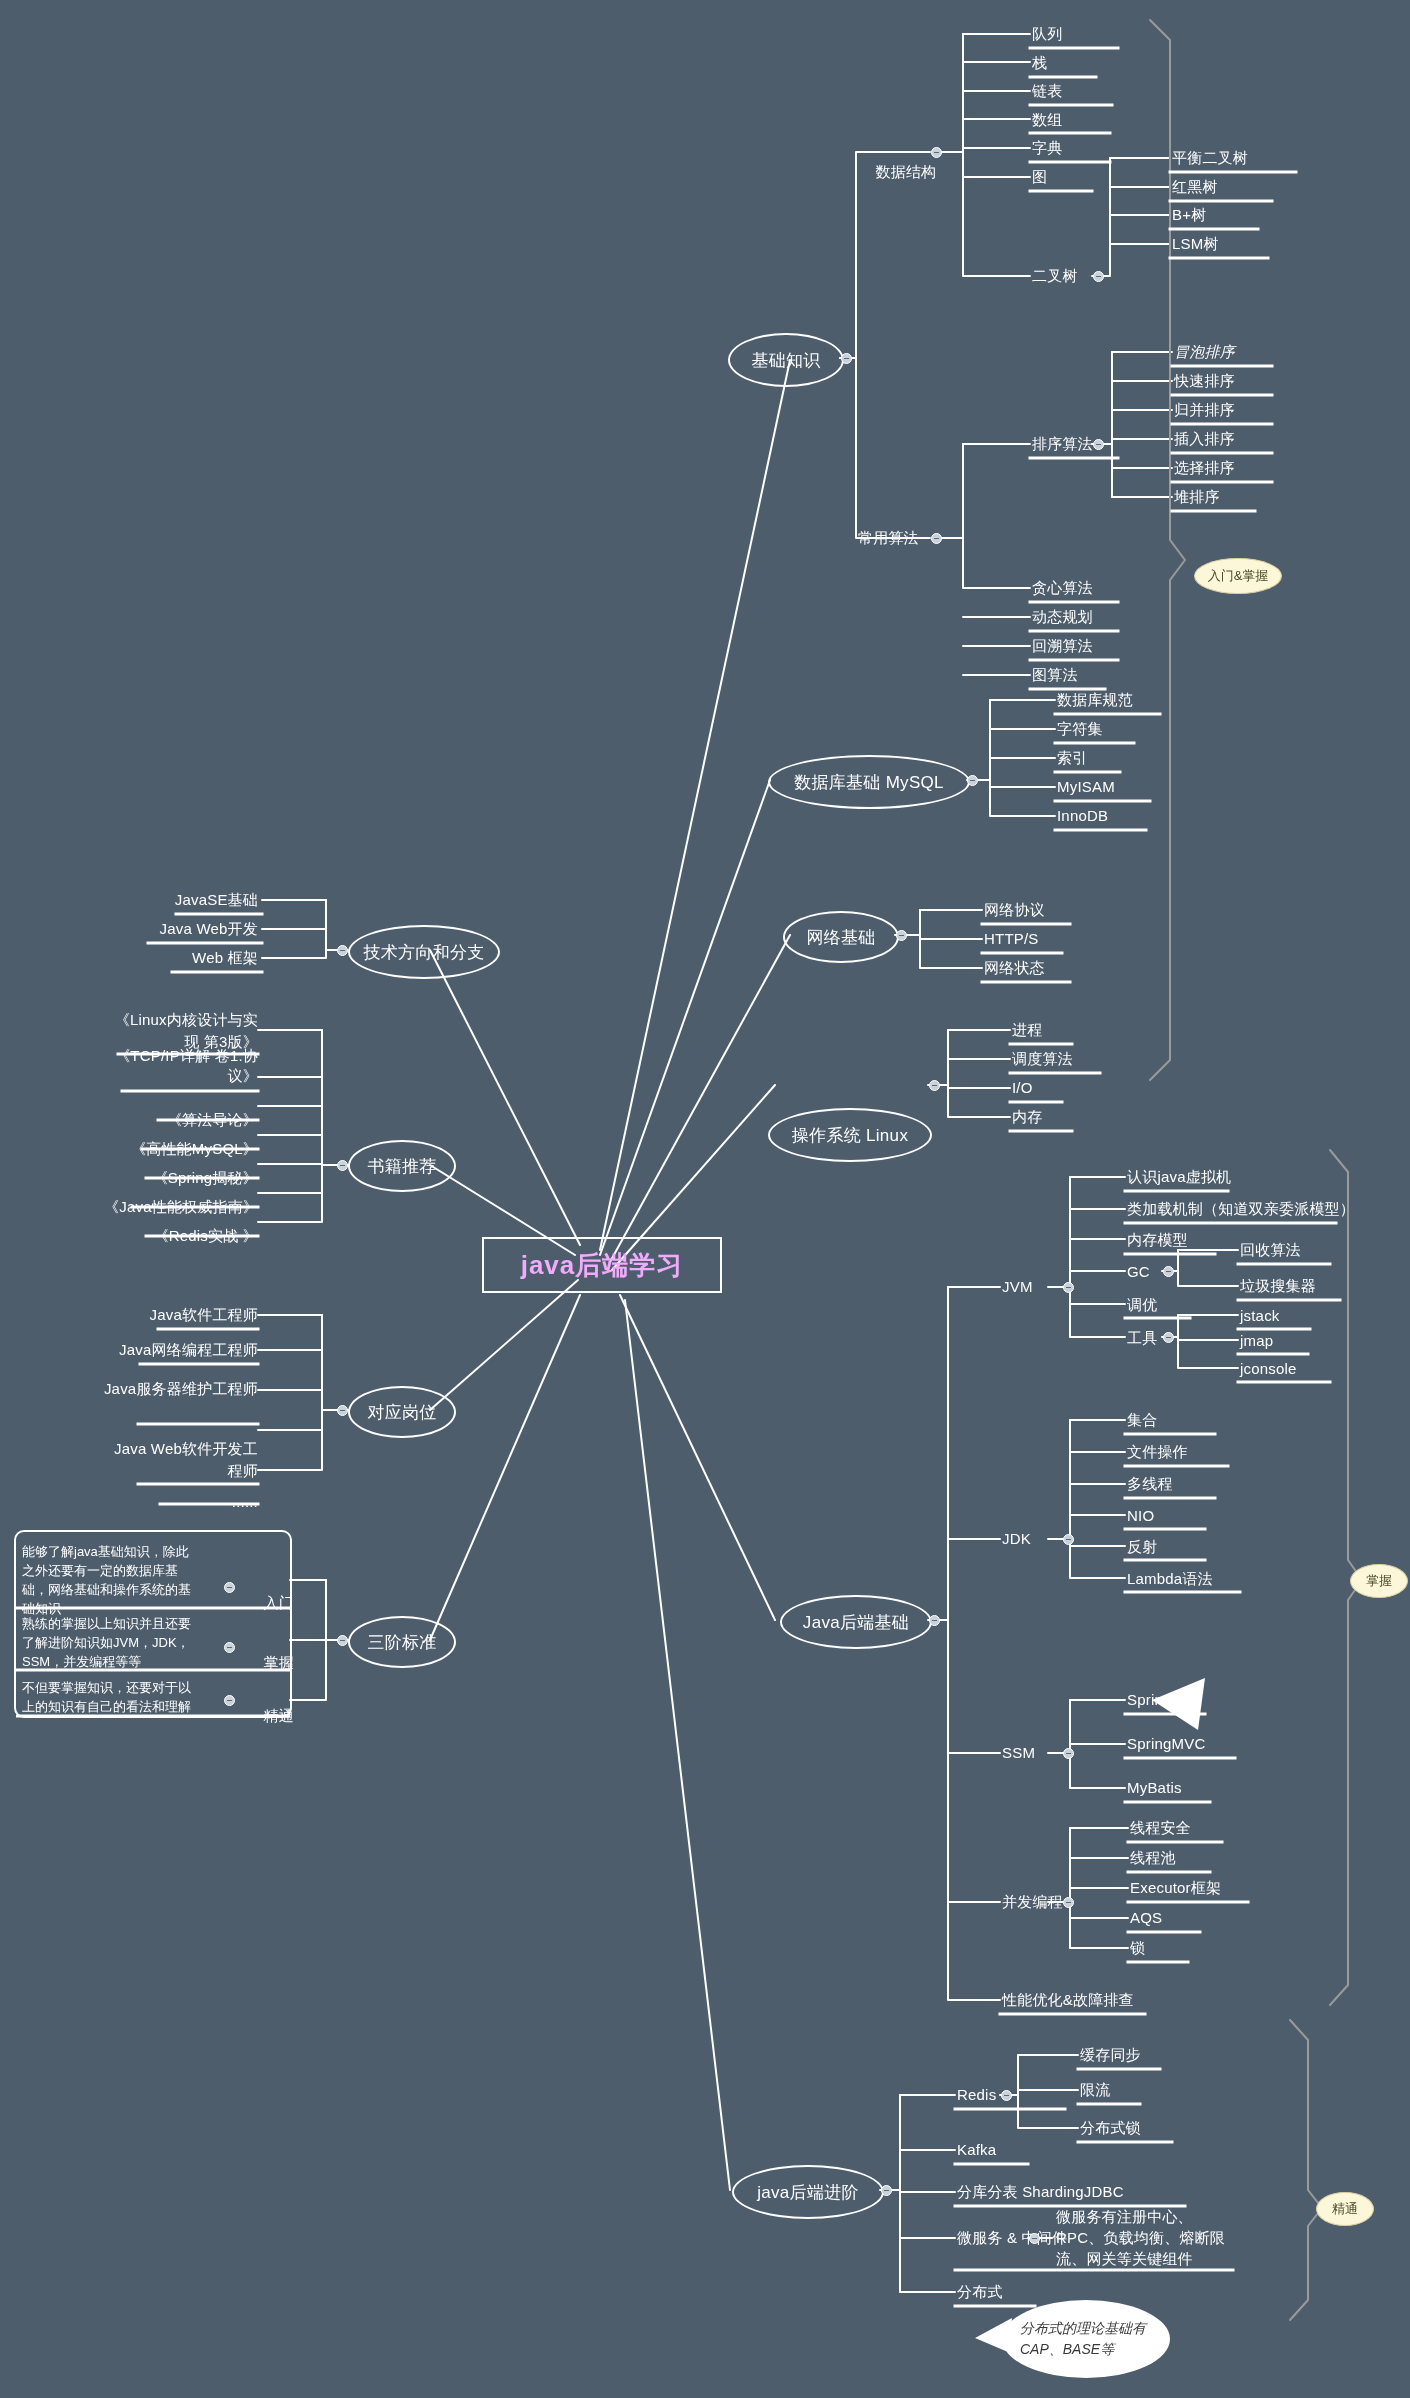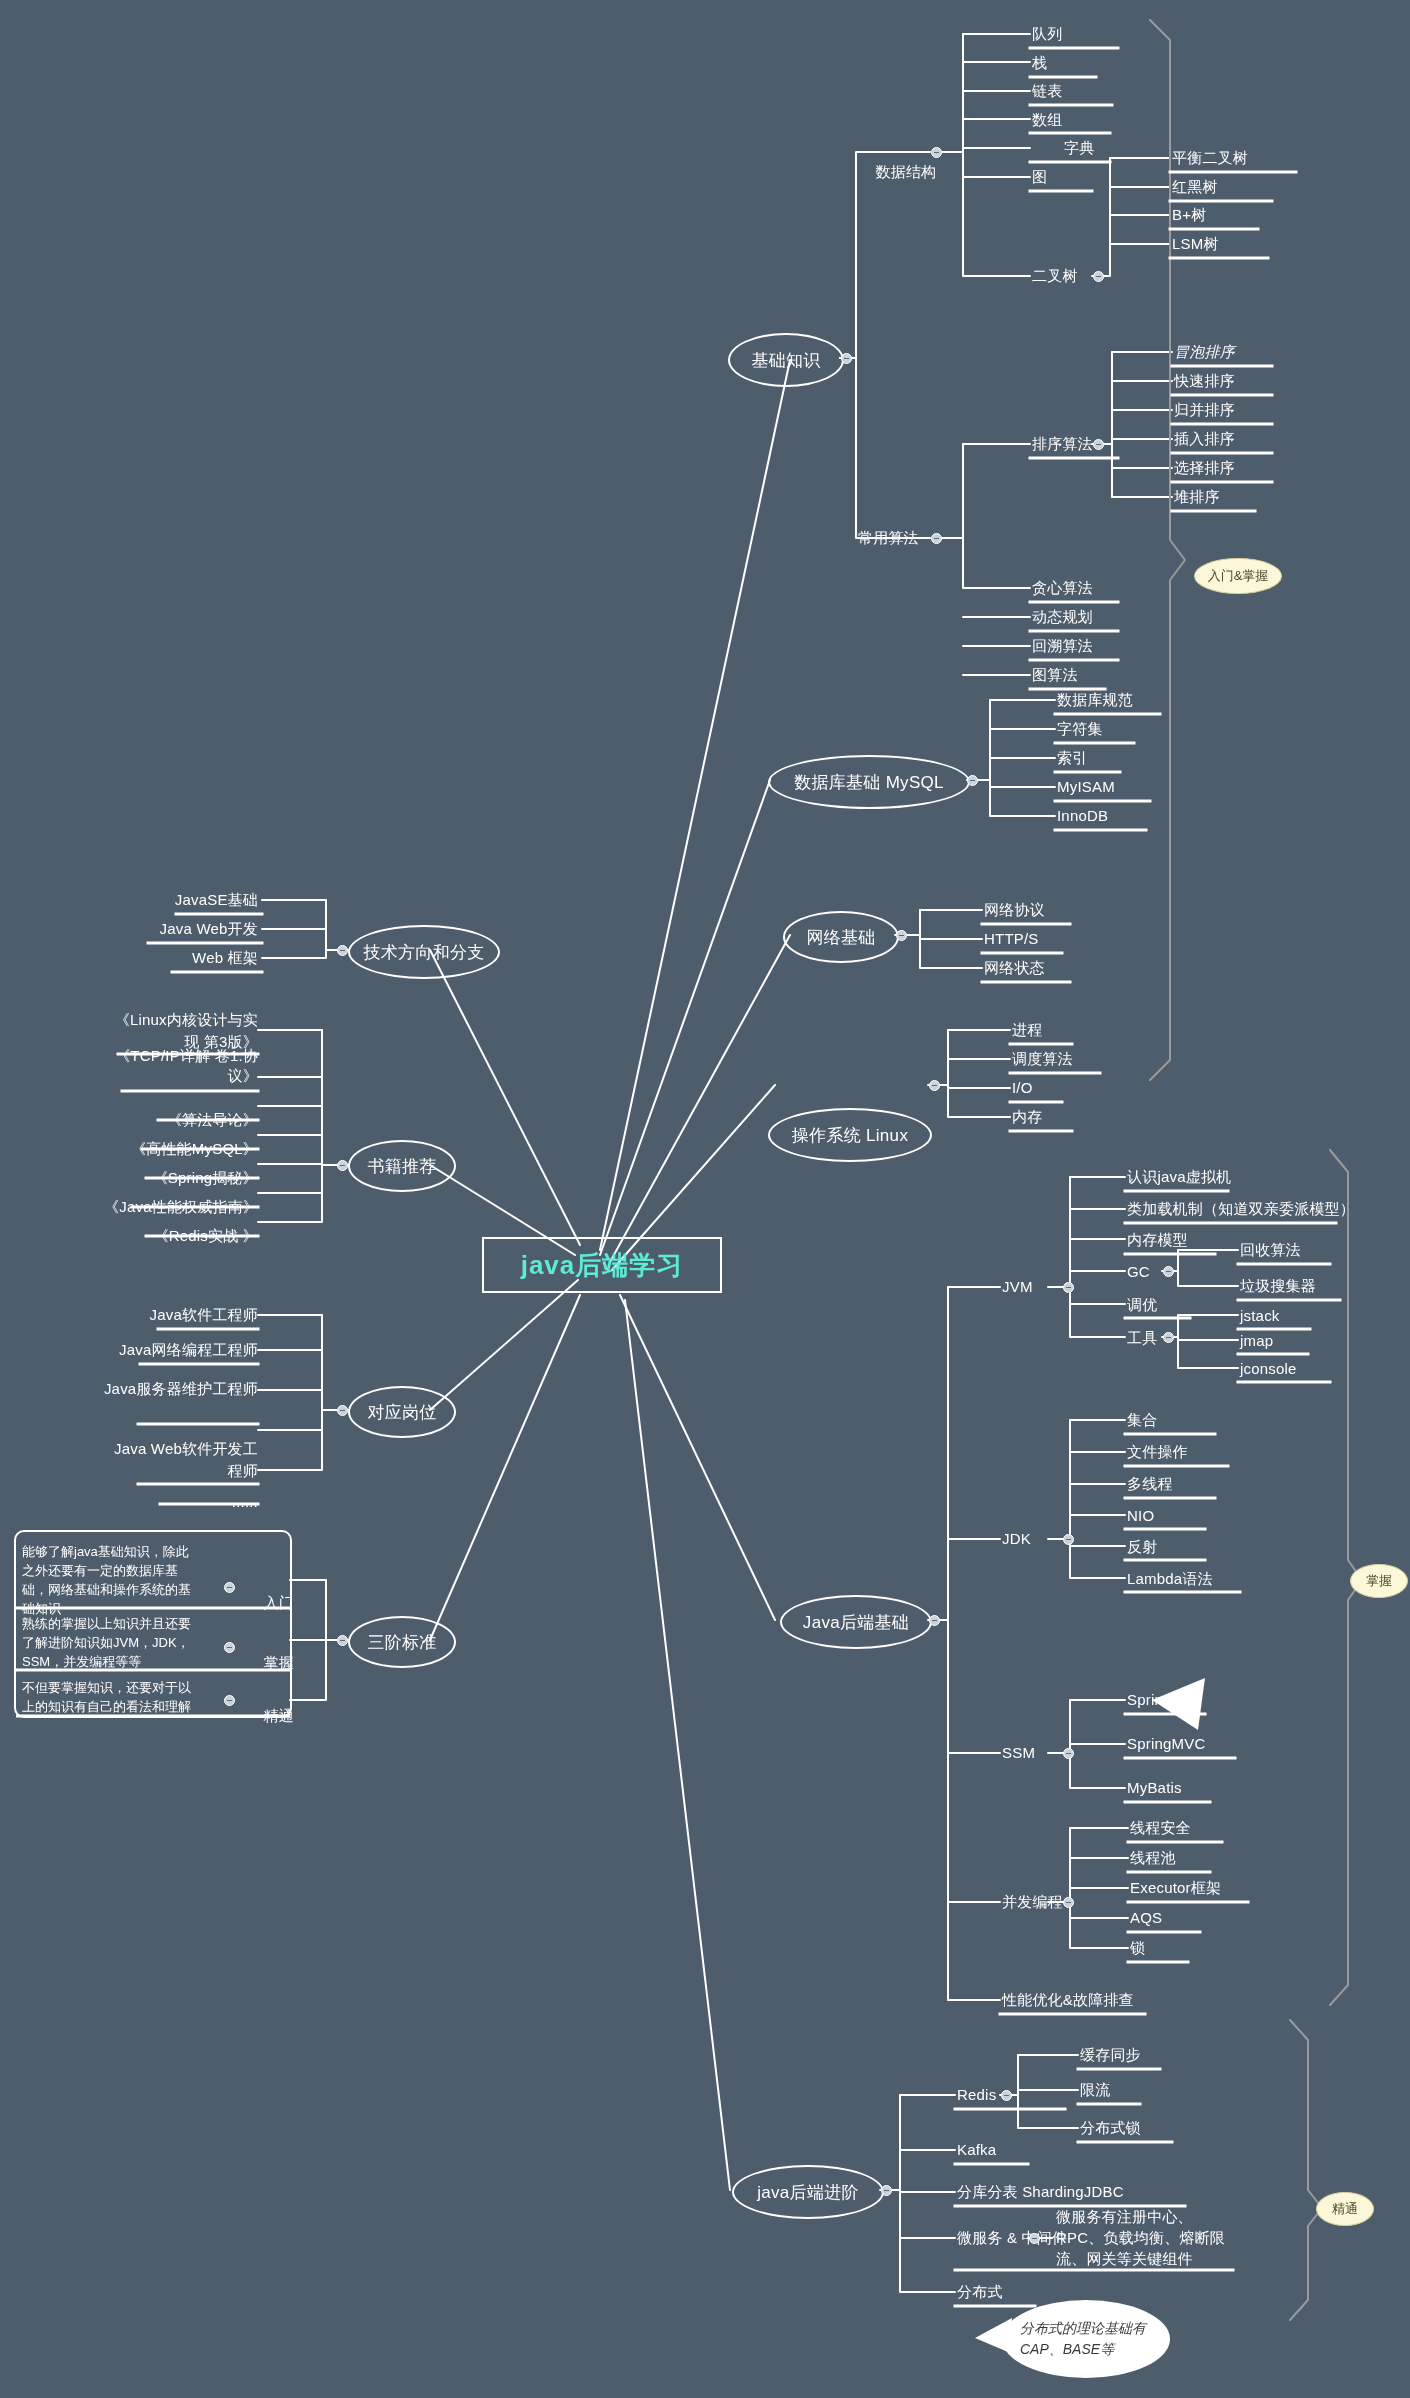--- a/index.html
+++ b/index.html
@@ -22,21 +22,21 @@
     line-height:20px;
     white-space:pre;
     letter-spacing:.2px;
   }
   .leaf.wrap{white-space:normal;}
 
   
   .root{
     position:absolute;
     border:2px solid #ffffff;
-    color:#5eead4;
+    color:#f0abfc;
     font-size:26px;
     font-weight:bold;
     display:flex;align-items:center;justify-content:center;
     letter-spacing:1px;
   }
 
   
   .ellipse{
     position:absolute;
     border:2px solid #ffffff;
@@ -408,21 +408,21 @@
 
   <div class="leaf" style="left:858px;top:142px;">
     <span>数据结构</span>
   </div>
   <div class="dot" style="left:931px;top:147px;"></div>
 
   <div class="leaf" style="left:1032px;top:24px;"><span>队列</span></div>
   <div class="leaf" style="left:1032px;top:53px;"><span>栈</span></div>
   <div class="leaf" style="left:1032px;top:81px;"><span>链表</span></div>
   <div class="leaf" style="left:1032px;top:110px;"><span>数组</span></div>
-  <div class="leaf" style="left:1064px;top:138px;"><span>字典</span></div>
+  <div class="leaf" style="left:1032px;top:138px;"><span>字典</span></div>
   <div class="leaf" style="left:1032px;top:167px;"><span>图</span></div>
 
   <div class="leaf" style="left:1032px;top:266px;"><span>二叉树</span></div>
   <div class="dot" style="left:1093px;top:271px;"></div>
 
   <div class="leaf" style="left:1172px;top:148px;"><span>平衡二叉树</span></div>
   <div class="leaf" style="left:1172px;top:177px;"><span>红黑树</span></div>
   <div class="leaf" style="left:1172px;top:205px;"><span>B+树</span></div>
   <div class="leaf" style="left:1172px;top:234px;"><span>LSM树</span></div>
 

